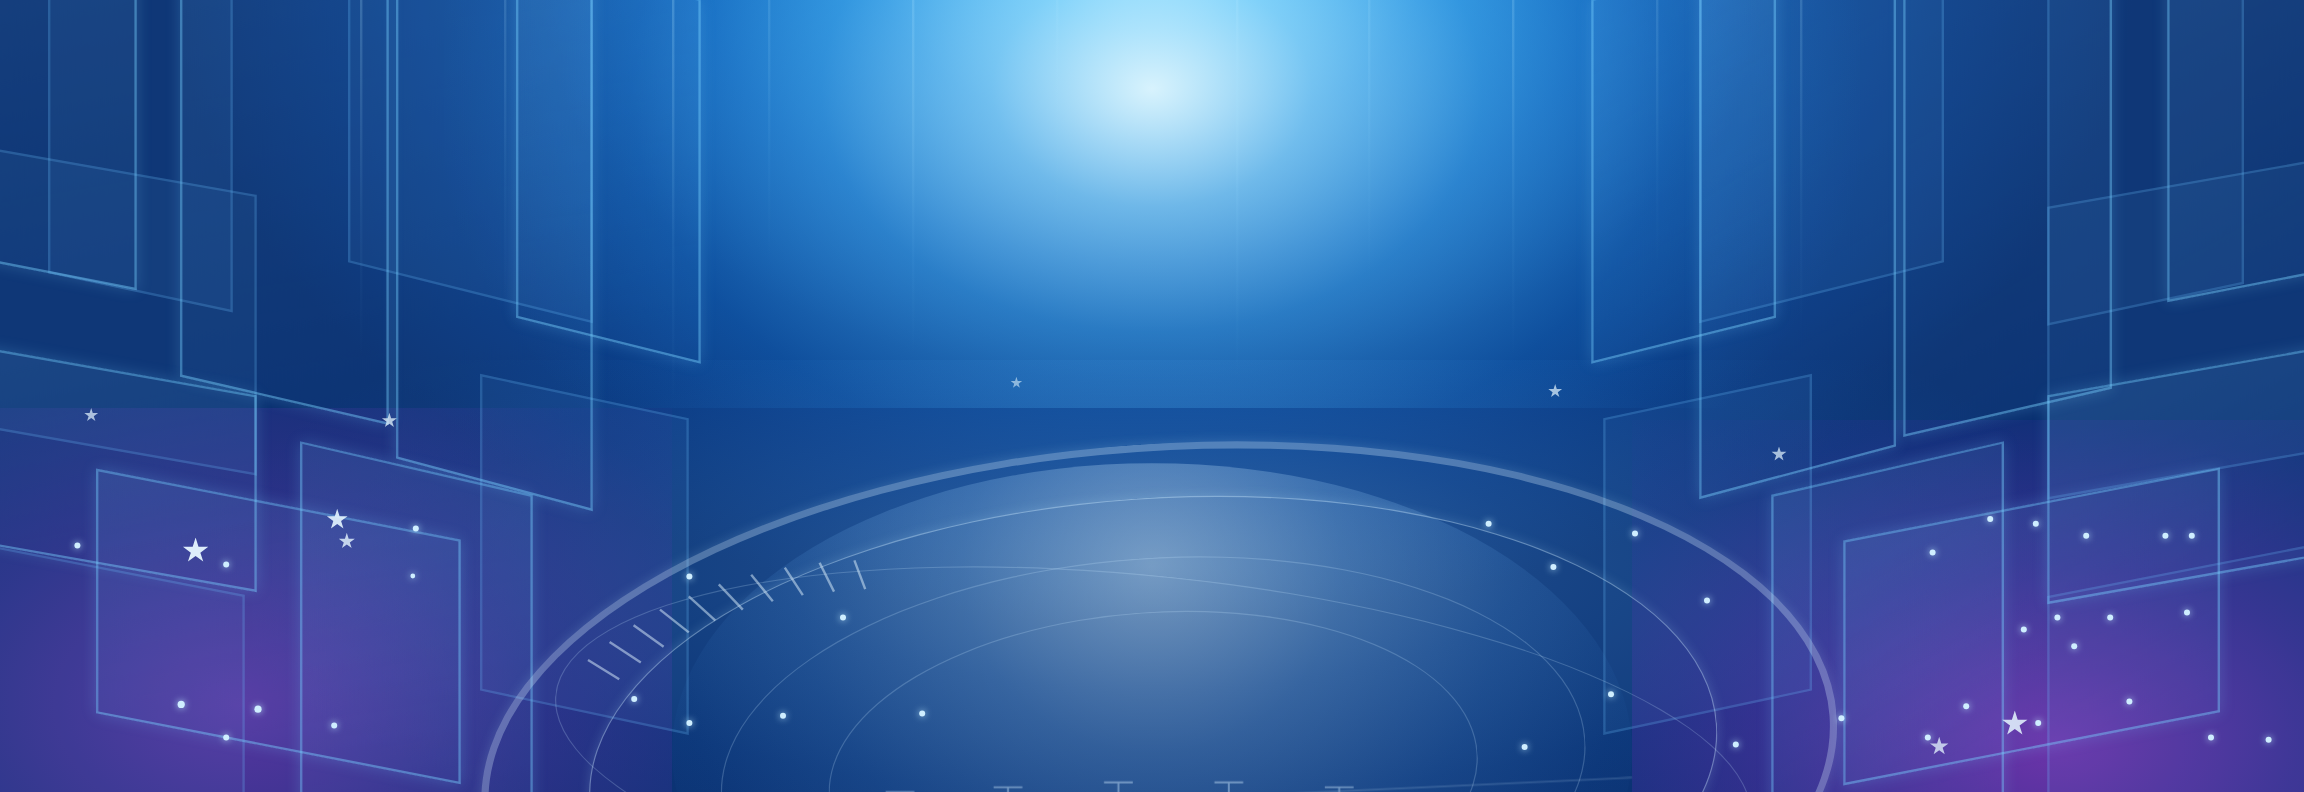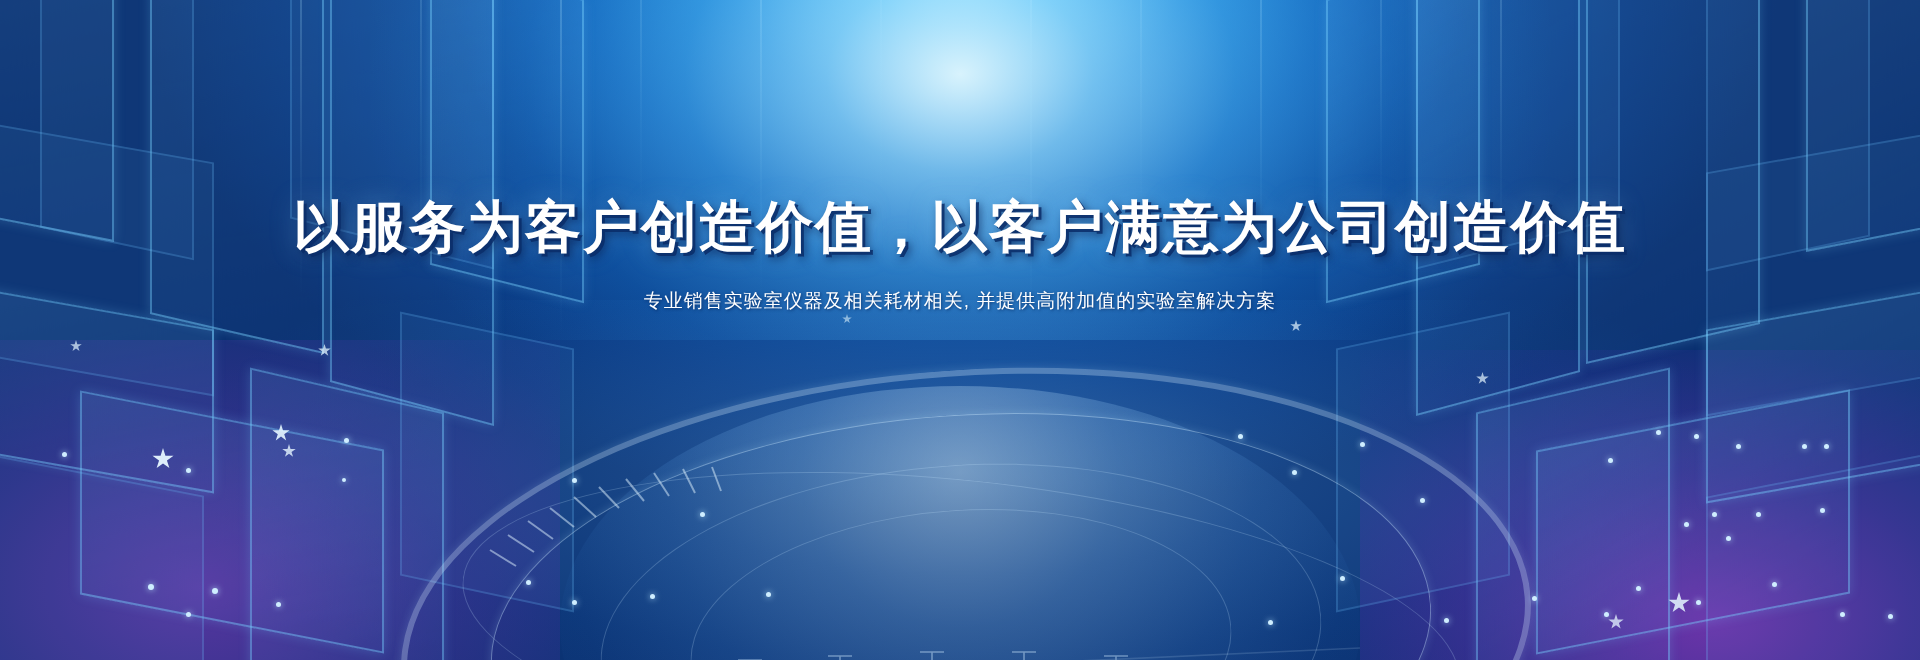--- a/index.html
+++ b/index.html
@@ -269,18 +269,14 @@
     <div class="star" style="left:282px; top:444px; width:14px; height:14px; opacity:.8;"></div>
     <div class="star" style="left:70px;  top:340px; width:12px; height:12px; opacity:.7;"></div>
     <div class="star" style="left:318px; top:344px; width:13px; height:13px; opacity:.75;"></div>
     <div class="star" style="left:1290px;top:320px; width:12px; height:12px; opacity:.7;"></div>
     <div class="star" style="left:1476px;top:372px; width:13px; height:13px; opacity:.7;"></div>
     <div class="star" style="left:1668px;top:592px; width:22px; height:22px; opacity:.85;"></div>
     <div class="star" style="left:1608px;top:614px; width:16px; height:16px; opacity:.75;"></div>
     <div class="star" style="left:842px; top:314px; width:10px; height:10px; opacity:.55;"></div>
   </div>
 
-  <div class="content">
-    <h1 class="headline">以服务为客户创造价值，以客户满意为公司创造价值</h1>
-    <p class="subline">专业销售实验室仪器及相关耗材相关, 并提供高附加值的实验室解决方案</p>
-  </div>
 
 </div>
 
 </body></html>

